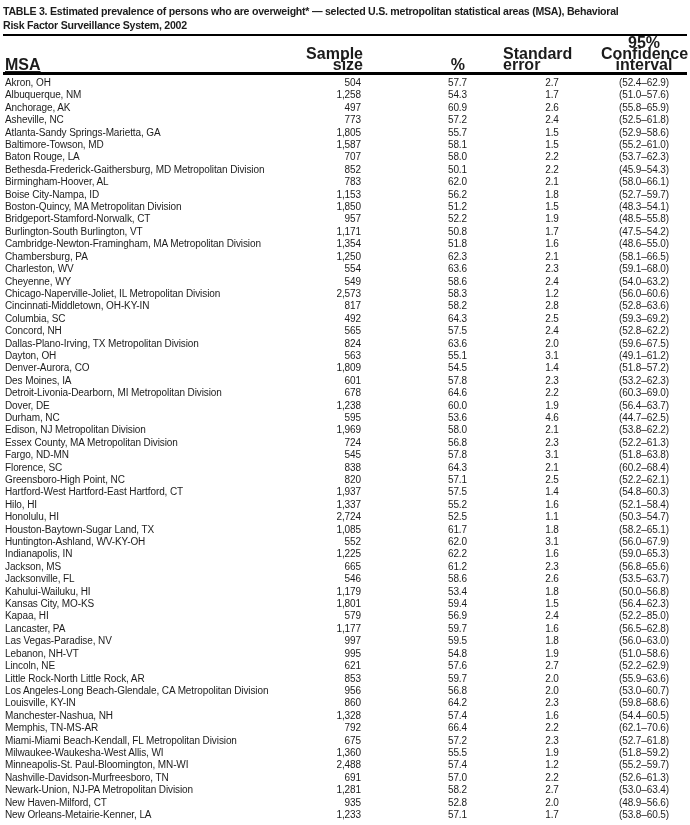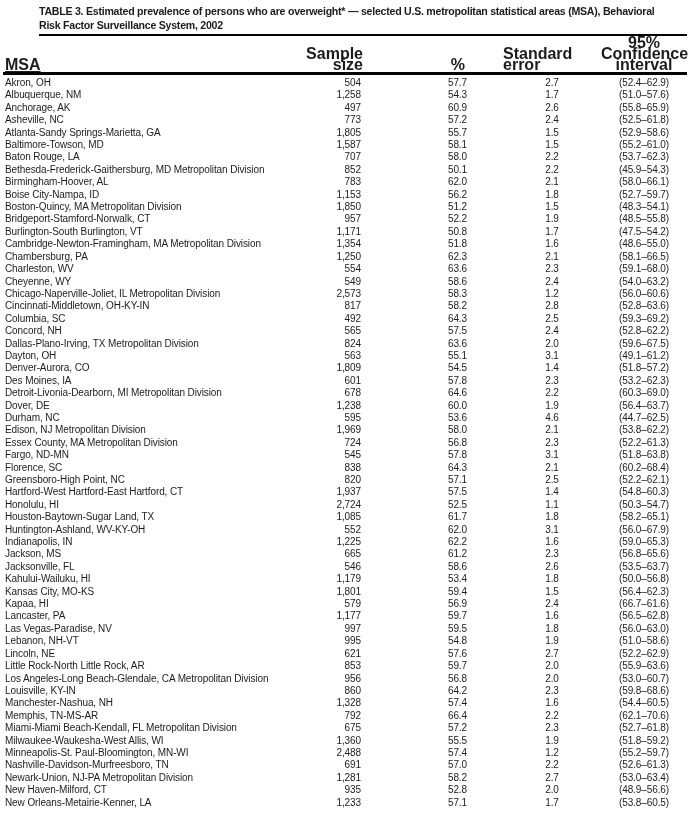--- a/index.html
+++ b/index.html
@@ -9,21 +9,20 @@
     font-family: "Liberation Sans", sans-serif;
     color: #1c1c1c;
     overflow: hidden;
   }
   .page { width: 684px; margin: 0 0 0 3px; }
 
   .title-block {
     padding-top: 5px;
     border-bottom: 2px solid #000;
     padding-bottom: 2px;
-    margin-left: 36px;
   }
   .title-line {
     font-size: 10.6px;
     font-weight: bold;
     line-height: 13.5px;
     letter-spacing: -0.25px;
     white-space: nowrap;
     overflow: hidden;
   }
 
@@ -337,20 +336,27 @@
           <td class="c-ci">(52.2–62.1)</td>
         </tr>
         <tr>
           <td class="c-msa">Hartford-West Hartford-East Hartford, CT</td>
           <td class="c-sample">1,937</td>
           <td class="c-pct">57.5</td>
           <td class="c-se">1.4</td>
           <td class="c-ci">(54.8–60.3)</td>
         </tr>
         <tr>
+          <td class="c-msa">Hilo, HI</td>
+          <td class="c-sample">1,337</td>
+          <td class="c-pct">55.2</td>
+          <td class="c-se">1.6</td>
+          <td class="c-ci">(52.1–58.4)</td>
+        </tr>
+        <tr>
           <td class="c-msa">Honolulu, HI</td>
           <td class="c-sample">2,724</td>
           <td class="c-pct">52.5</td>
           <td class="c-se">1.1</td>
           <td class="c-ci">(50.3–54.7)</td>
         </tr>
         <tr>
           <td class="c-msa">Houston-Baytown-Sugar Land, TX</td>
           <td class="c-sample">1,085</td>
           <td class="c-pct">61.7</td>
@@ -397,21 +403,21 @@
           <td class="c-sample">1,801</td>
           <td class="c-pct">59.4</td>
           <td class="c-se">1.5</td>
           <td class="c-ci">(56.4–62.3)</td>
         </tr>
         <tr>
           <td class="c-msa">Kapaa, HI</td>
           <td class="c-sample">579</td>
           <td class="c-pct">56.9</td>
           <td class="c-se">2.4</td>
-          <td class="c-ci">(66.7–61.6)</td>
+          <td class="c-ci">(52.2–85.0)</td>
         </tr>
         <tr>
           <td class="c-msa">Lancaster, PA</td>
           <td class="c-sample">1,177</td>
           <td class="c-pct">59.7</td>
           <td class="c-se">1.6</td>
           <td class="c-ci">(56.5–62.8)</td>
         </tr>
         <tr>
           <td class="c-msa">Las Vegas-Paradise, NV</td>

